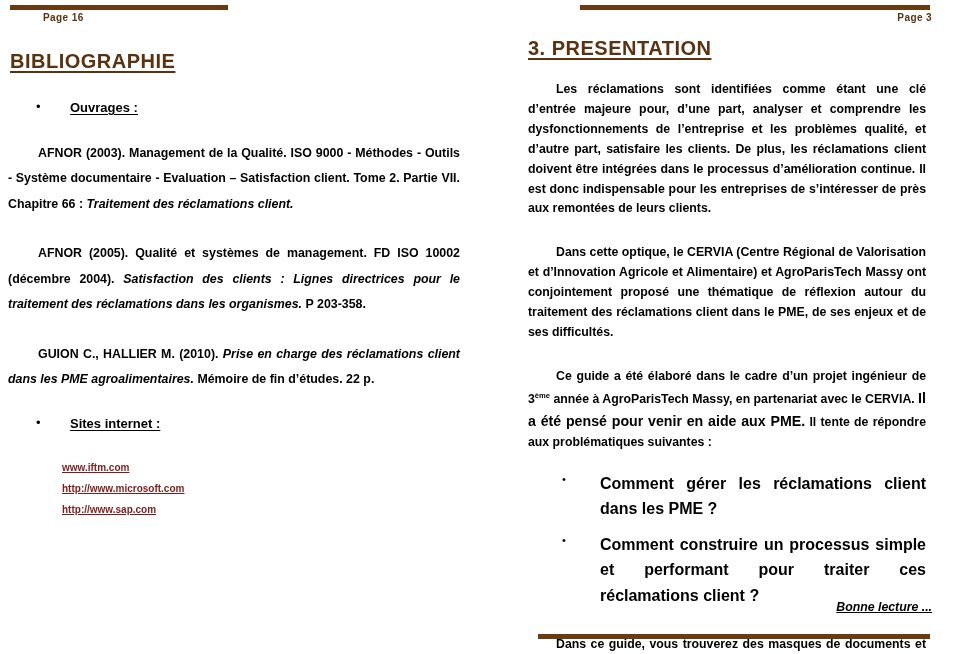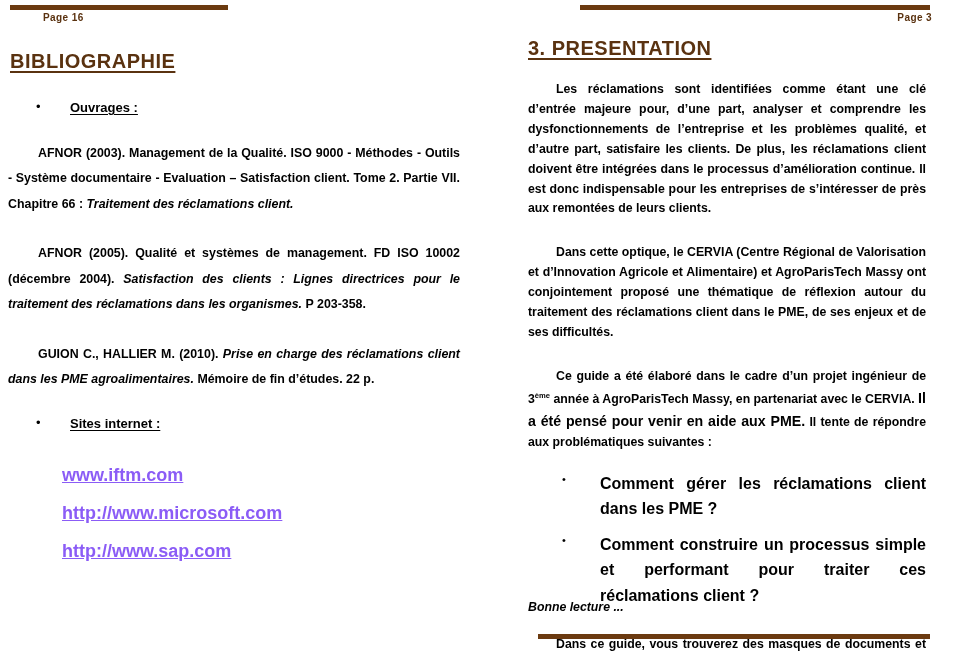--- a/index.html
+++ b/index.html
@@ -97,23 +97,23 @@
   }
   .ref .ital {
     font-style: italic;
   }
   .links {
     margin: 0;
     padding: 0 0 0 62px;
   }
   .link {
     display: block;
-    font-size: 18px;
-    font-weight: bold;
-    color: #8b5cf6;
+    font-size: 10px;
+    font-weight: bold;
+    color: #7f1d1d;
     text-decoration: underline;
     line-height: 2.1;
     width: max-content;
     cursor: pointer;
   }
 
   
   .right-body {
     position: absolute;
     left: 48px;
@@ -164,23 +164,25 @@
     text-align: justify;
     flex: 1;
   }
 
   
   .closing {
     position: absolute;
     left: 48px;
     right: 28px;
     top: 600px;
+    text-align: right;
     font-size: 12.3px;
     font-weight: bold;
     font-style: italic;
+    text-decoration: underline;
   }
 </style>
 </head>
 <body>
 
 <div class="spread">
 
   <div class="page page-left">
 
     <div class="rule rule-left-top"></div>

